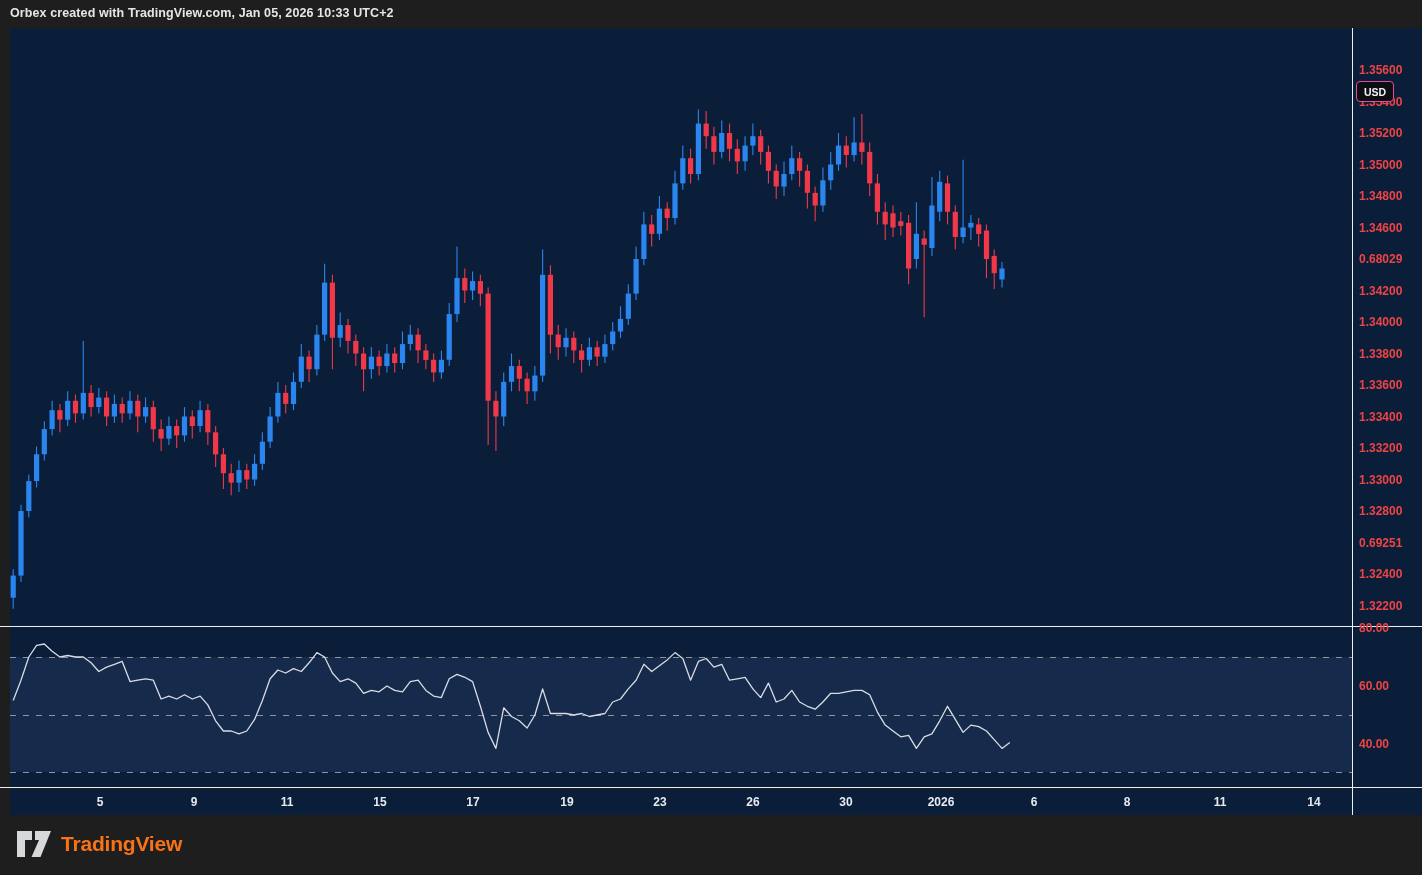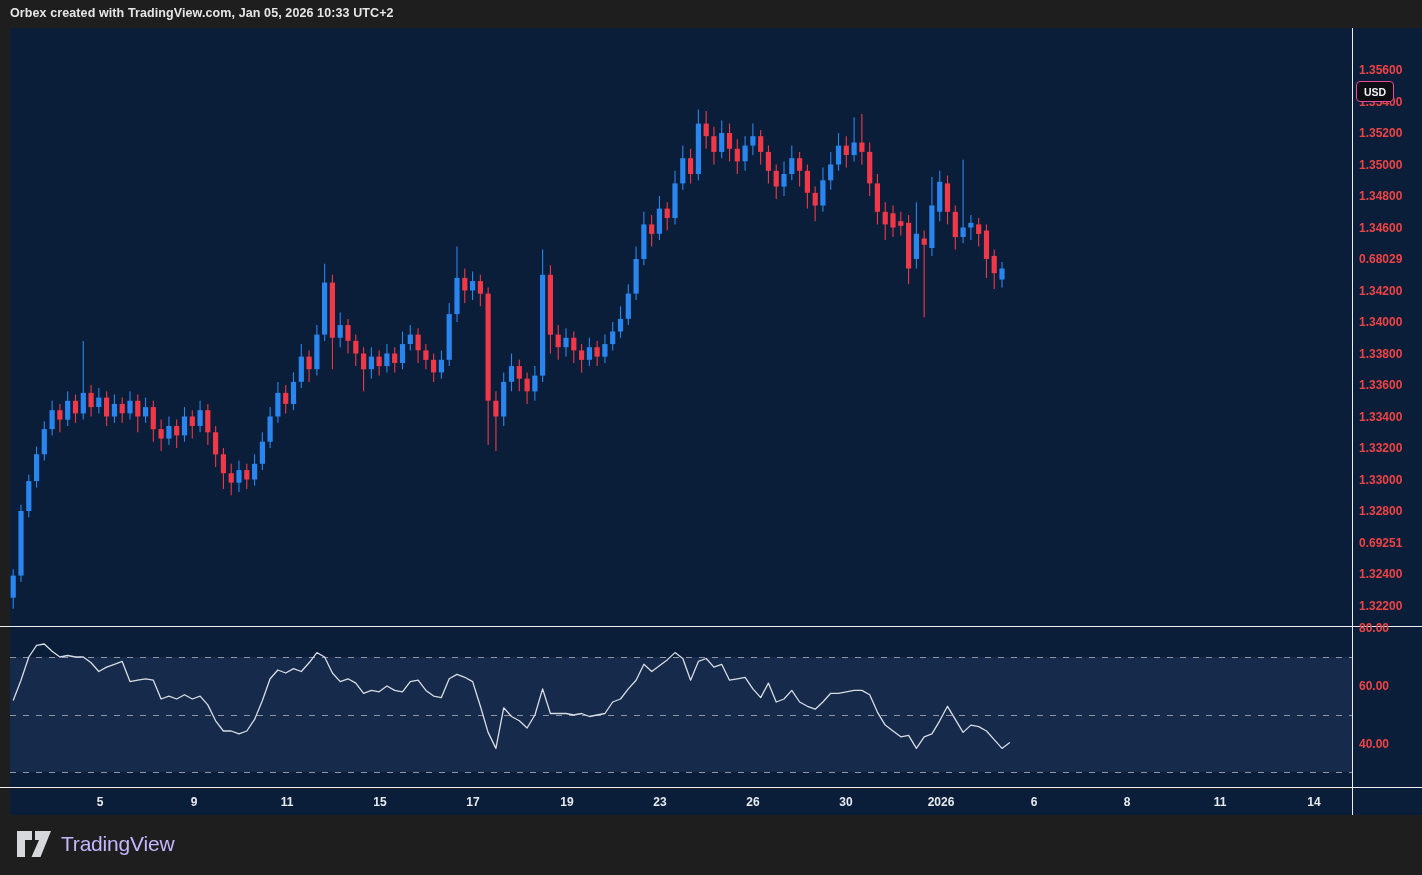--- a/index.html
+++ b/index.html
@@ -16,21 +16,21 @@
         background:repeating-linear-gradient(90deg,#9093a0 0 6px,transparent 6px 13px);}
   .hline{position:absolute;left:0;width:1422px;height:1px;background:#eceef2;}
   .vline{position:absolute;left:1352px;top:28px;width:1px;height:787px;background:#eceef2;}
   .price-label{position:absolute;left:1359px;font-size:12px;font-weight:700;color:#ef4444;}
   .time-label{position:absolute;top:795px;transform:translateX(-50%);font-size:12px;font-weight:700;color:#e7eaef;}
   .usd-badge{position:absolute;left:1356px;top:33px;width:36px;height:19px;background:#0b0e13;
              border:1px solid #ec4899;border-radius:4px;color:#f2f3f5;font-size:10.5px;font-weight:700;
              display:flex;align-items:center;justify-content:center;margin-top:48px;}
   .chart-svg{position:absolute;left:0;top:0;pointer-events:none;}
   .footer{position:absolute;left:16px;top:830px;display:flex;align-items:center;gap:9px;}
-  .brand-text{font-size:21px;font-weight:400;color:#c4b5fd;letter-spacing:-0.2px;}
+  .brand-text{font-size:21px;font-weight:700;color:#f97316;letter-spacing:-0.2px;}
 </style>
 </head>
 <body>
 
 <div class="stage">
 
   <div class="header">Orbex created with TradingView.com, Jan 05, 2026 10:33 UTC+2</div>
 
   <div class="pane price-pane"></div>
   <div class="pane rsi-pane"></div>

